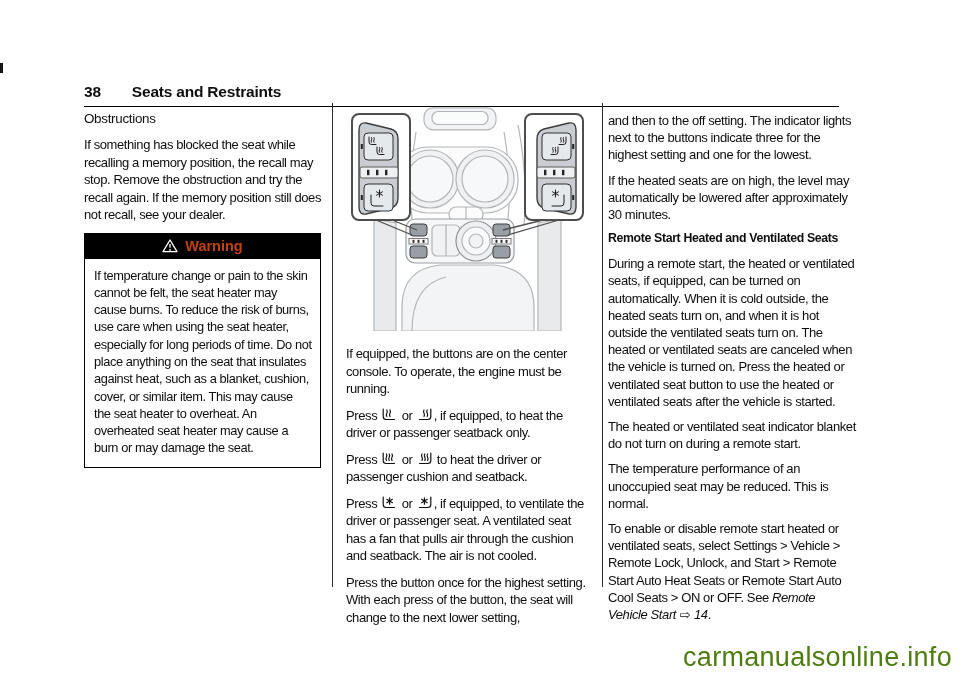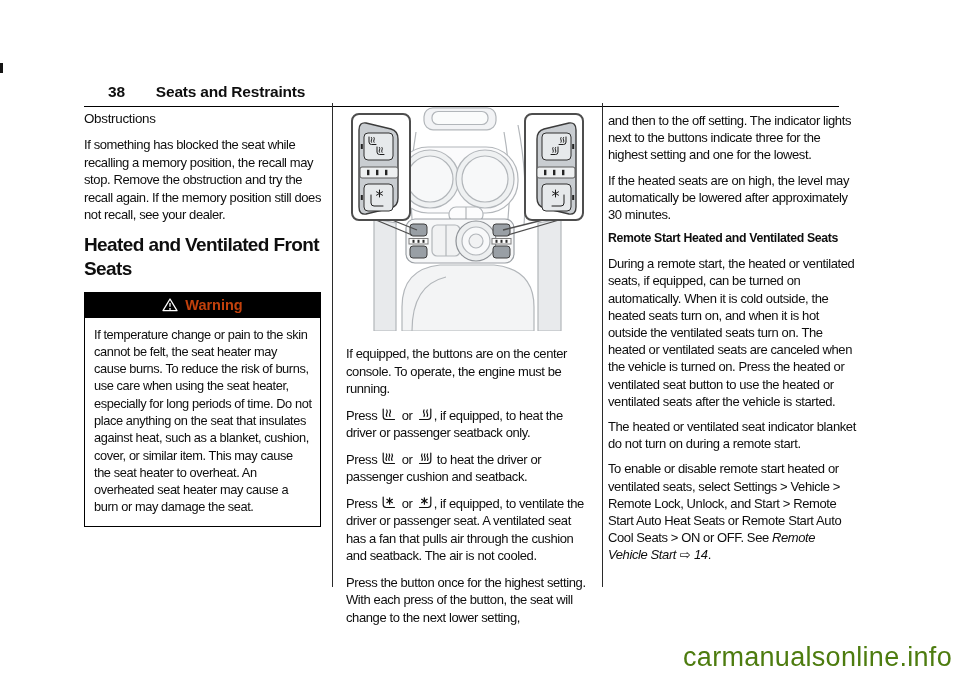--- a/index.html
+++ b/index.html
@@ -6,21 +6,21 @@
   body{
     width:960px;height:678px;background:#ffffff;position:relative;overflow:hidden;
     font-family:"Liberation Sans",sans-serif;color:#0e0e0e;
   }
   .edge-mark{position:absolute;left:0;top:63px;width:3px;height:10px;background:#151515;}
   header.page-head{
     position:absolute;left:84px;top:83px;width:755px;
     border-bottom:1.6px solid #000;padding-bottom:5px;
     font-weight:bold;font-size:15.5px;letter-spacing:-0.2px;
   }
-  header.page-head .num{margin-right:31px;margin-left:24px;}
+  header.page-head .num{margin-right:31px;}
   .divider{position:absolute;top:103px;height:484px;width:1.2px;background:#2b2b2b;}
   .d1{left:332px;} .d2{left:602px;}
   .col{position:absolute;}
   .col-left{left:84px;top:111px;width:237px;}
   .col-mid{left:346px;top:107px;width:243px;}
   .col-right{left:608px;top:112px;width:248px;}
   p.body{margin:0 0 9px;font-size:13px;line-height:17.5px;letter-spacing:-0.4px;}
   .col-right p.body{line-height:17.2px;margin-bottom:8px;}
   h3.sub{font-size:13.4px;font-weight:normal;margin:0 0 10px;letter-spacing:-0.3px;}
   h1.main{font-size:19px;line-height:24px;font-weight:bold;margin:9px 0 11px;letter-spacing:-0.6px;}
@@ -49,21 +49,20 @@
 <header class="page-head">
   <span class="num">38</span><span>Seats and Restraints</span>
 </header>
 
 <div class="divider d1"></div>
 <div class="divider d2"></div>
 
 <div class="col col-left">
   <h3 class="sub">Obstructions</h3>
   <p class="body">If something has blocked the seat while recalling a memory position, the recall may stop. Remove the obstruction and try the recall again. If the memory position still does not recall, see your dealer.</p>
-  <h1 class="main">Heated and Ventilated Front Seats</h1>
   <div class="warning-box">
     <div class="warning-head">
       <svg width="16" height="14" viewBox="0 0 16 14">
         <path d="M8,1 L15,12.6 L1,12.6 Z" fill="none" stroke="#ffffff" stroke-width="1.3" stroke-linejoin="round"></path>
         <line x1="8" y1="5" x2="8" y2="8.8" stroke="#ffffff" stroke-width="1.3"></line>
         <circle cx="8" cy="10.9" r="0.9" fill="#ffffff"></circle>
       </svg>
       <span>Warning</span>
     </div>
     <div class="warning-body">
@@ -230,16 +229,17 @@
 
   <p class="body">Press the button once for the highest setting. With each press of the button, the seat will change to the next lower setting,</p>
 </div>
 
 <div class="col col-right">
   <p class="body">and then to the off setting. The indicator lights next to the buttons indicate three for the highest setting and one for the lowest.</p>
   <p class="body">If the heated seats are on high, the level may automatically be lowered after approximately 30 minutes.</p>
   <h4 class="right-sub">Remote Start Heated and Ventilated Seats</h4>
   <p class="body">During a remote start, the heated or ventilated seats, if equipped, can be turned on automatically. When it is cold outside, the heated seats turn on, and when it is hot outside the ventilated seats turn on. The heated or ventilated seats are canceled when the vehicle is turned on. Press the heated or ventilated seat button to use the heated or ventilated seats after the vehicle is started.</p>
   <p class="body">The heated or ventilated seat indicator blanket do not turn on during a remote start.</p>
+  <p class="body">The temperature performance of an unoccupied seat may be reduced. This is normal.</p>
   <p class="body"><span>To enable or disable remote start heated or ventilated seats, select Settings &gt; Vehicle &gt; Remote Lock, Unlock, and Start &gt; Remote Start Auto Heat Seats or Remote Start Auto Cool Seats &gt; ON or OFF. See </span><em>Remote Vehicle Start</em><span class="arrow-glyph"> ⇨ </span><em>14</em><span>.</span></p>
 </div>
 
 <div class="watermark">carmanualsonline.info</div>
 
 </body></html>

